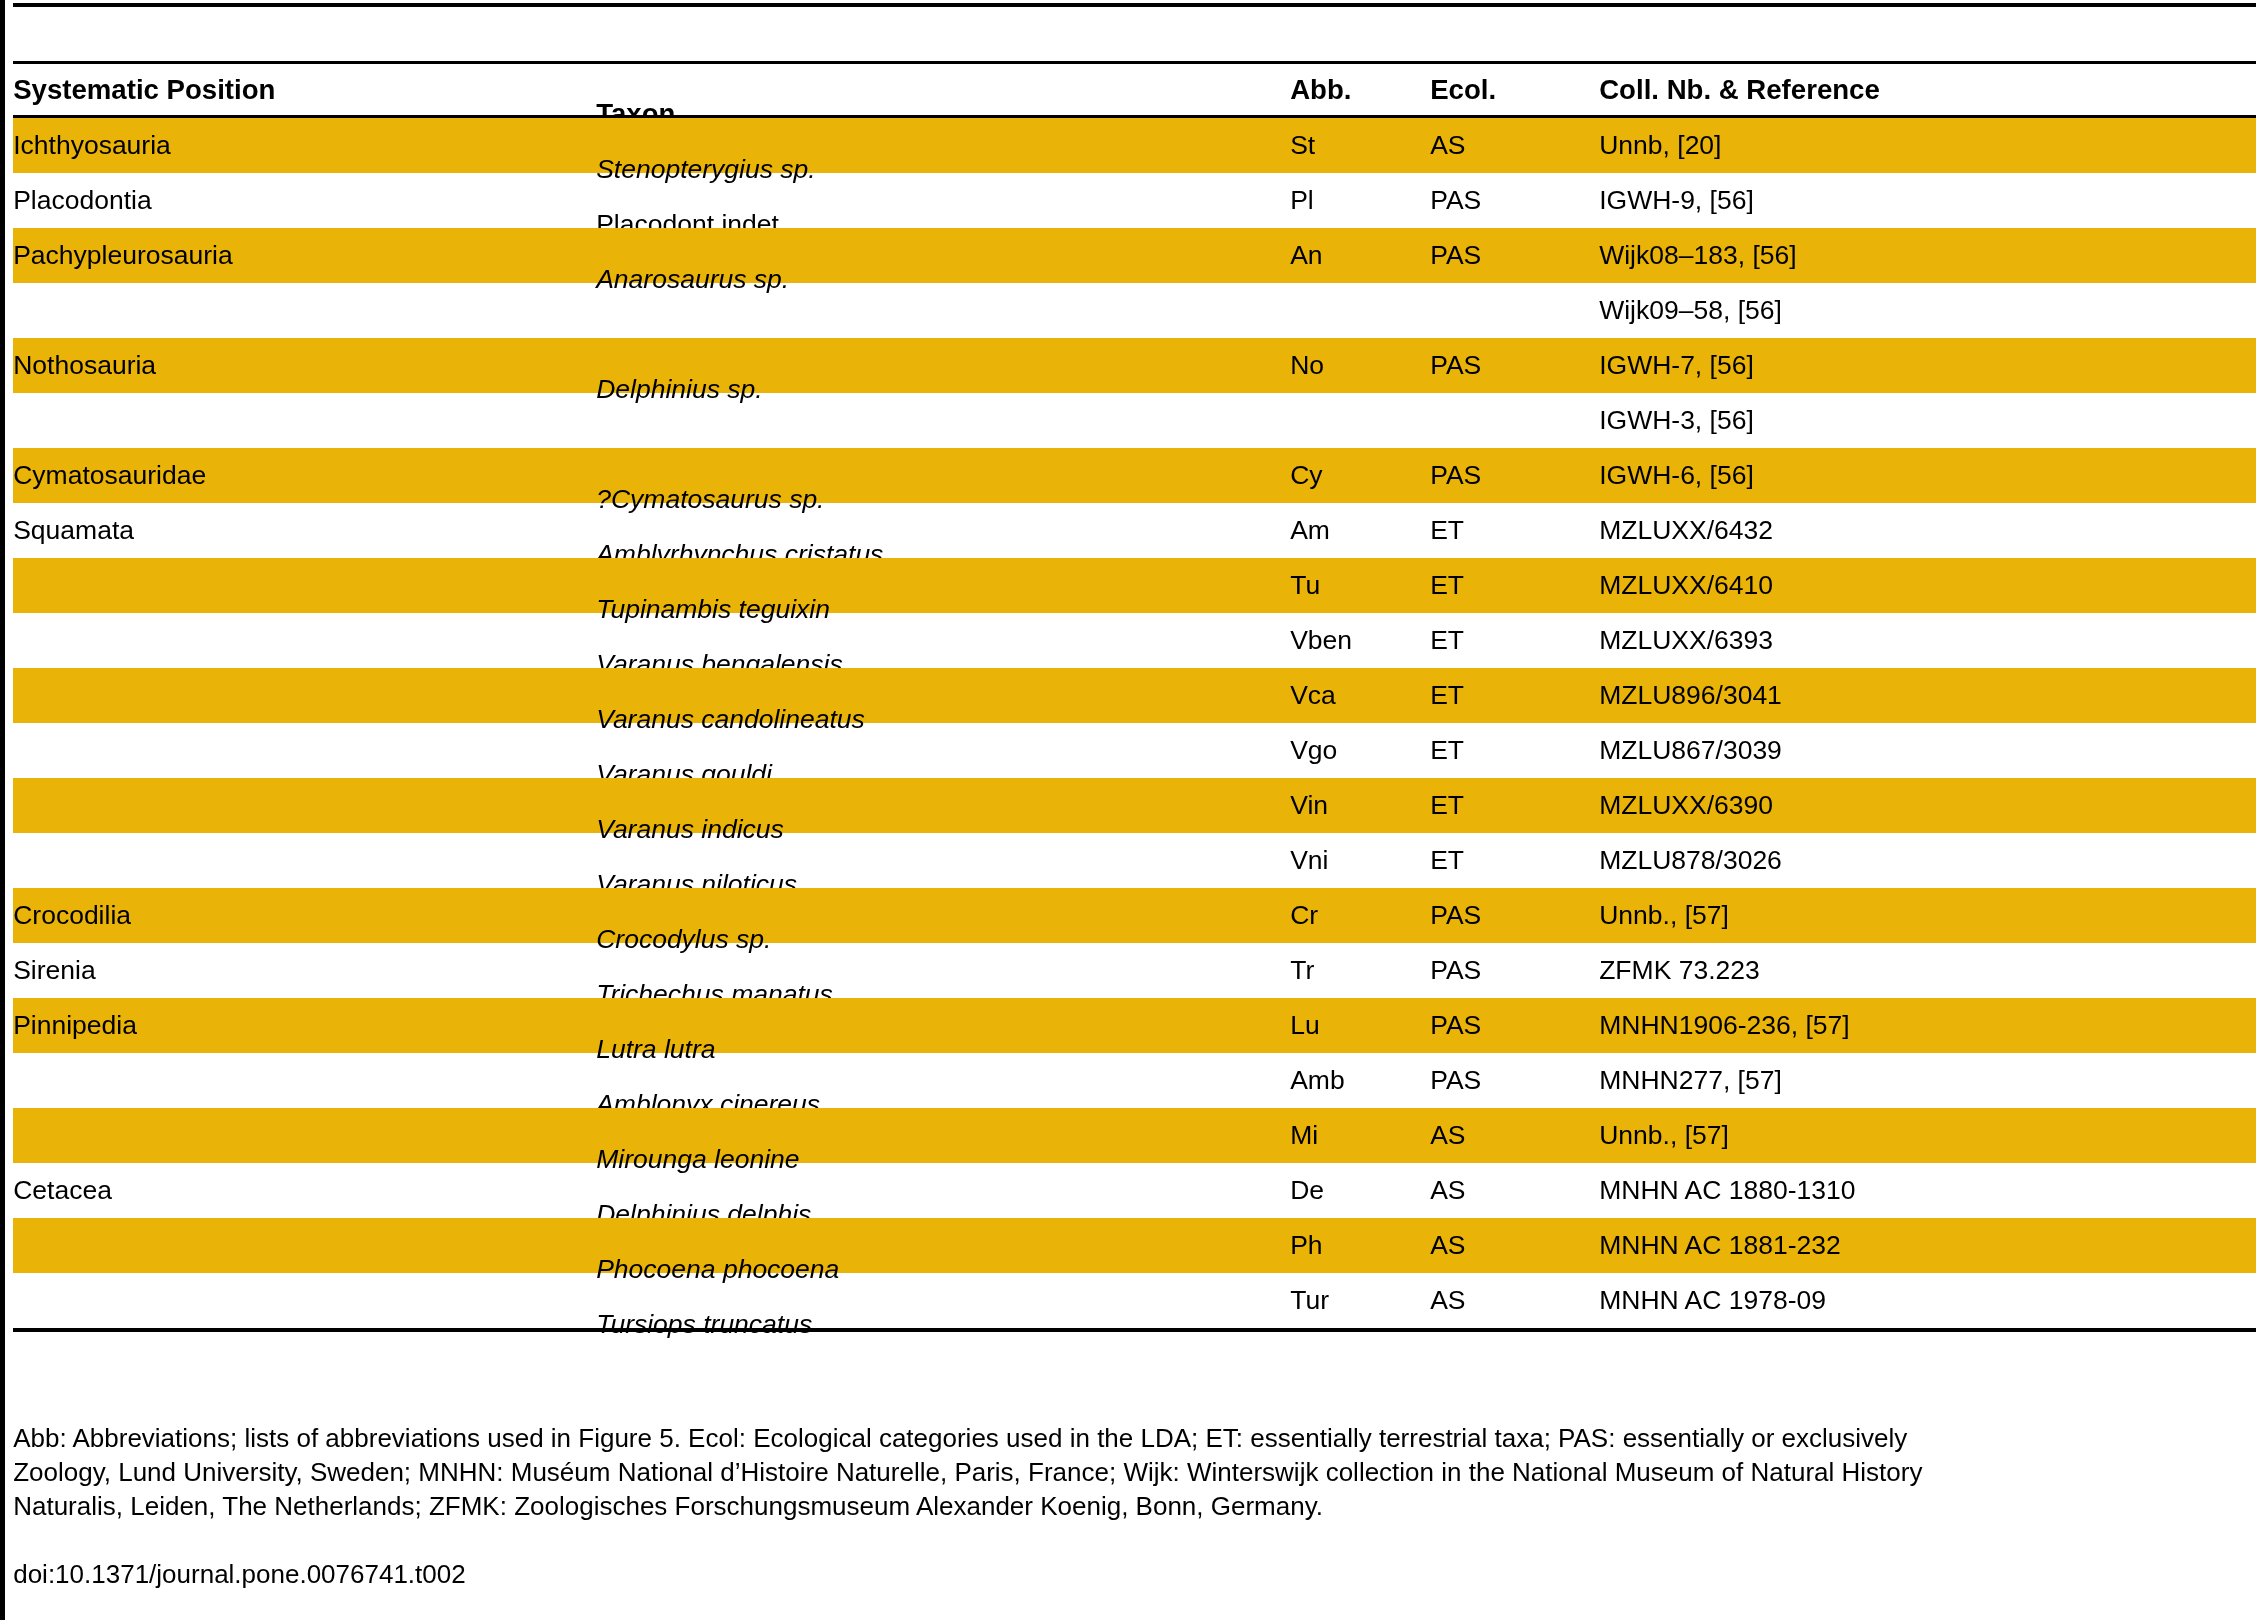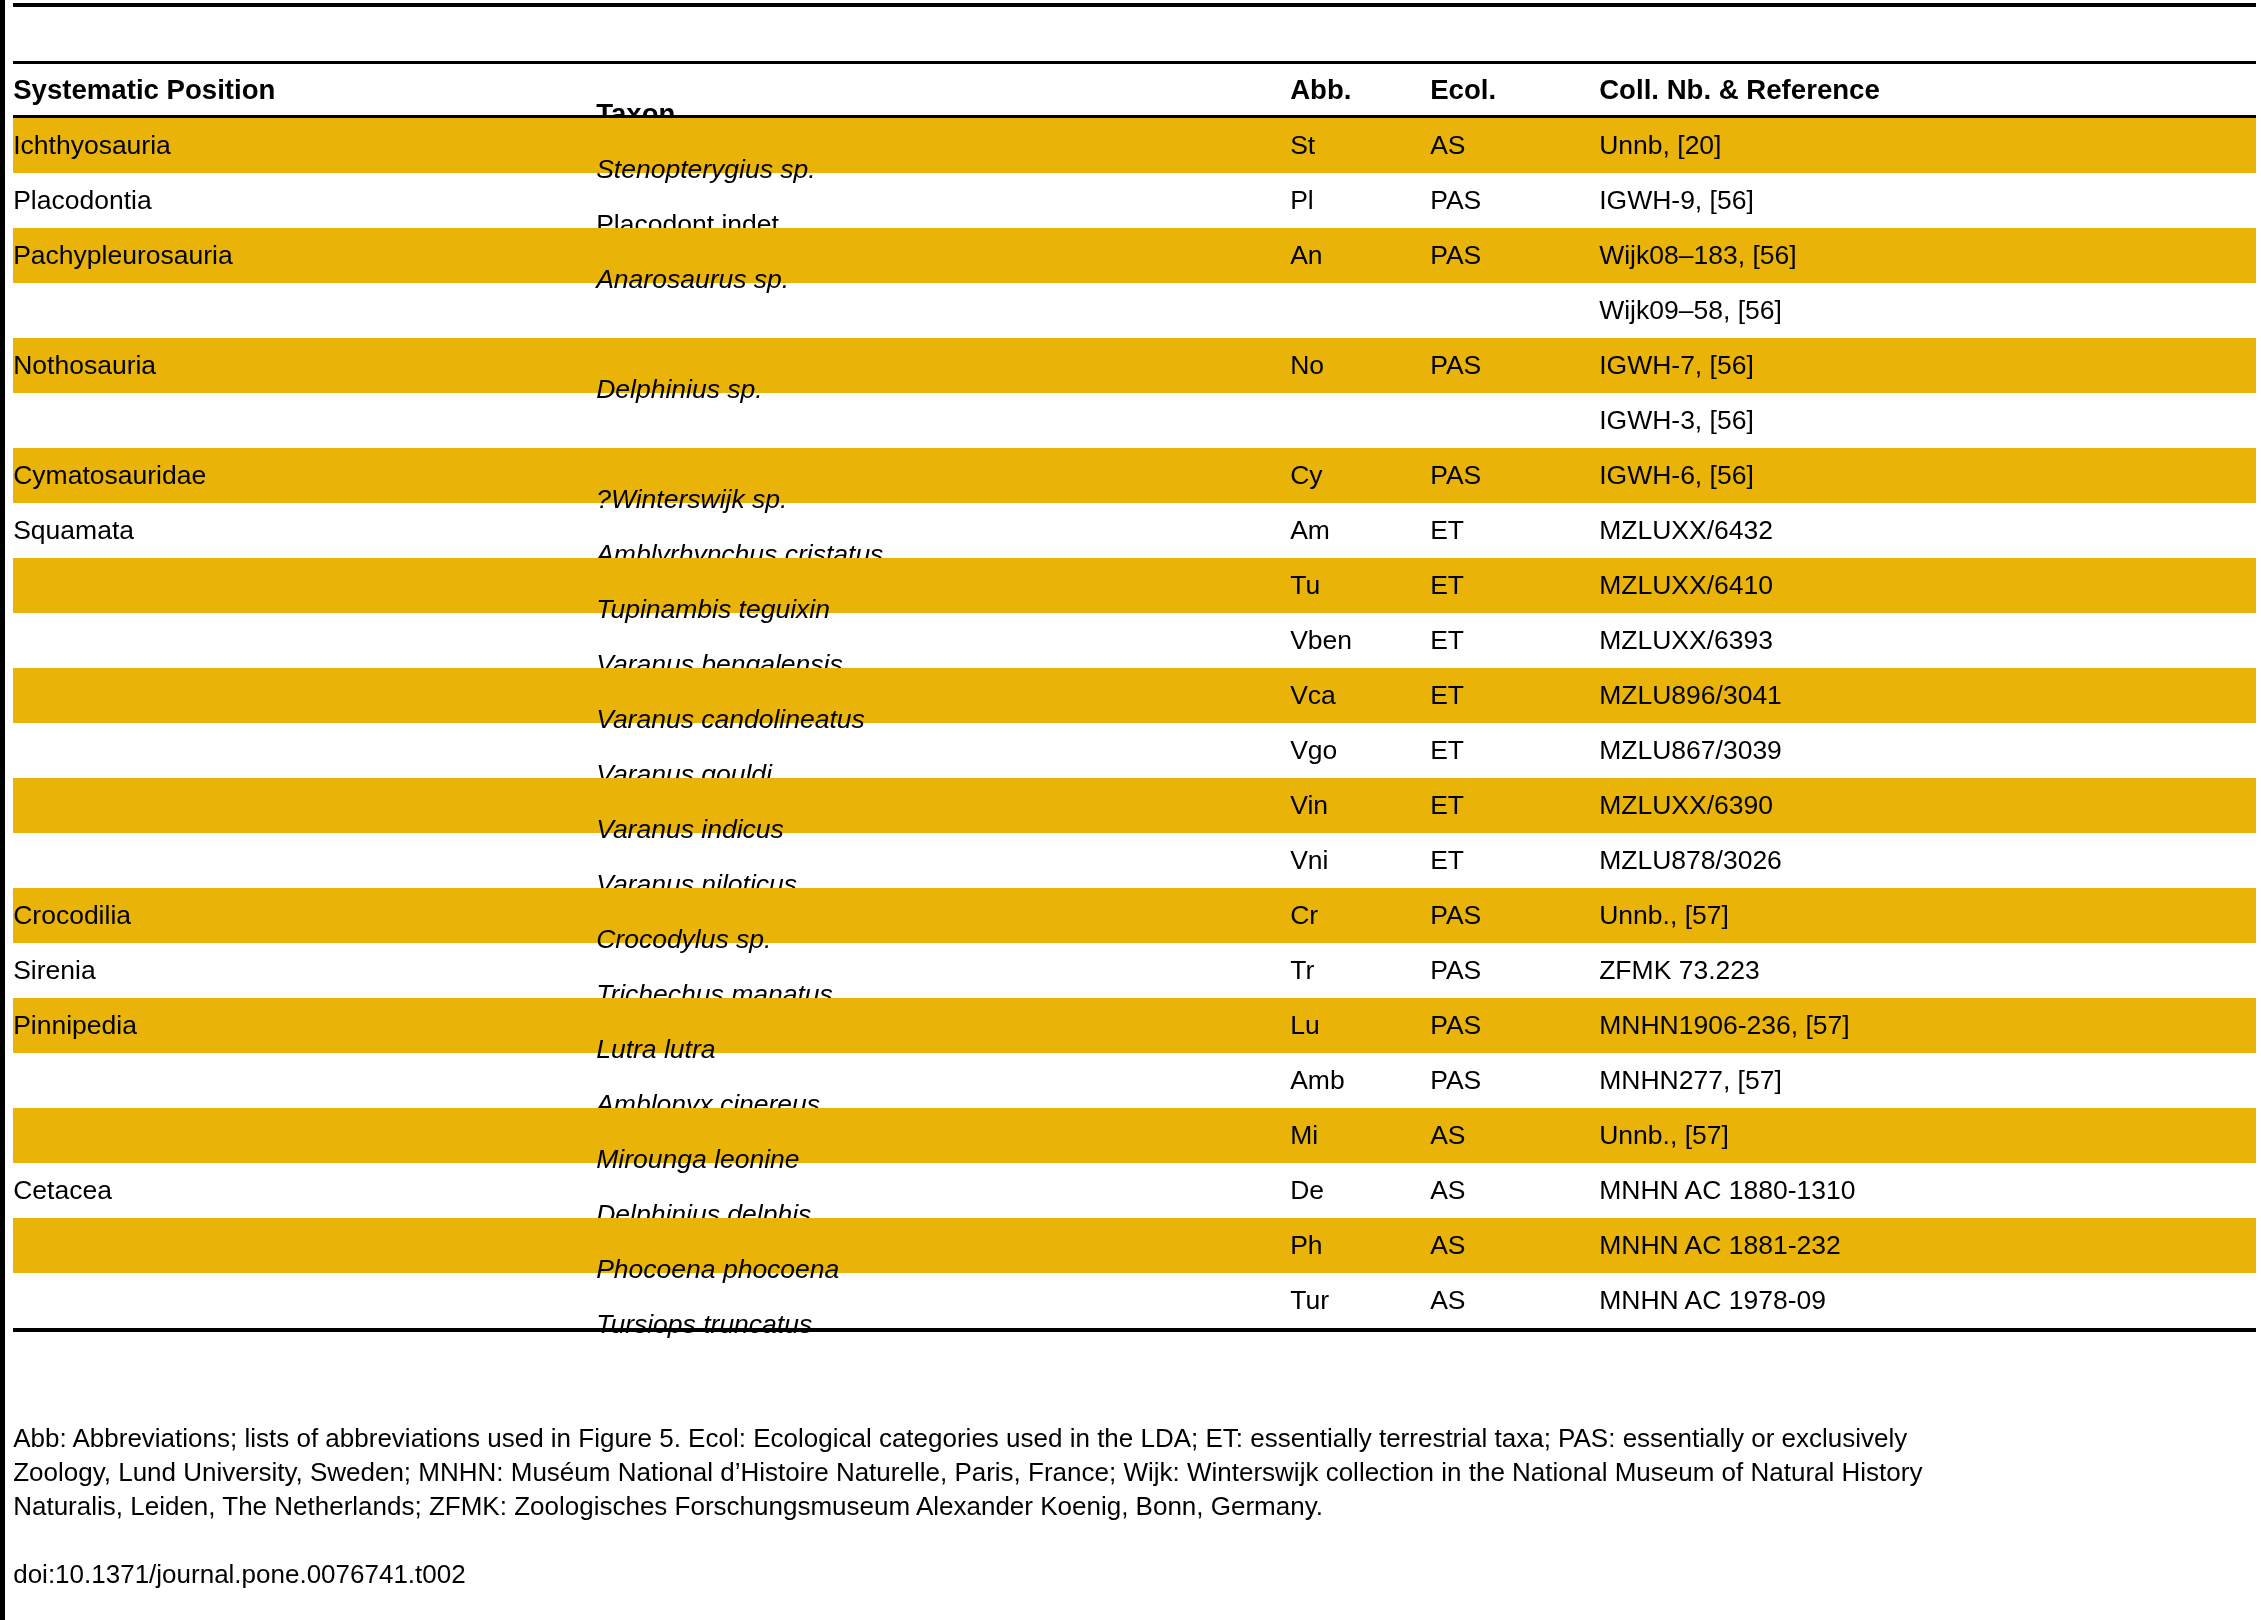--- a/index.html
+++ b/index.html
@@ -163,21 +163,21 @@
       </div>
       <div class="row">
         <div class="cell c-pos"></div>
         <div class="cell c-tax"></div>
         <div class="cell c-abb"></div>
         <div class="cell c-eco"></div>
         <div class="cell c-col">IGWH-3, [56]</div>
       </div>
       <div class="row shaded">
         <div class="cell c-pos">Cymatosauridae</div>
-        <div class="cell c-tax italic">?Winterswijk sp.</div>
+        <div class="cell c-tax italic">?Cymatosaurus sp.</div>
         <div class="cell c-abb">Cy</div>
         <div class="cell c-eco">PAS</div>
         <div class="cell c-col">IGWH-6, [56]</div>
       </div>
       <div class="row">
         <div class="cell c-pos">Squamata</div>
         <div class="cell c-tax italic">Amblyrhynchus cristatus</div>
         <div class="cell c-abb">Am</div>
         <div class="cell c-eco">ET</div>
         <div class="cell c-col">MZLUXX/6432</div>

